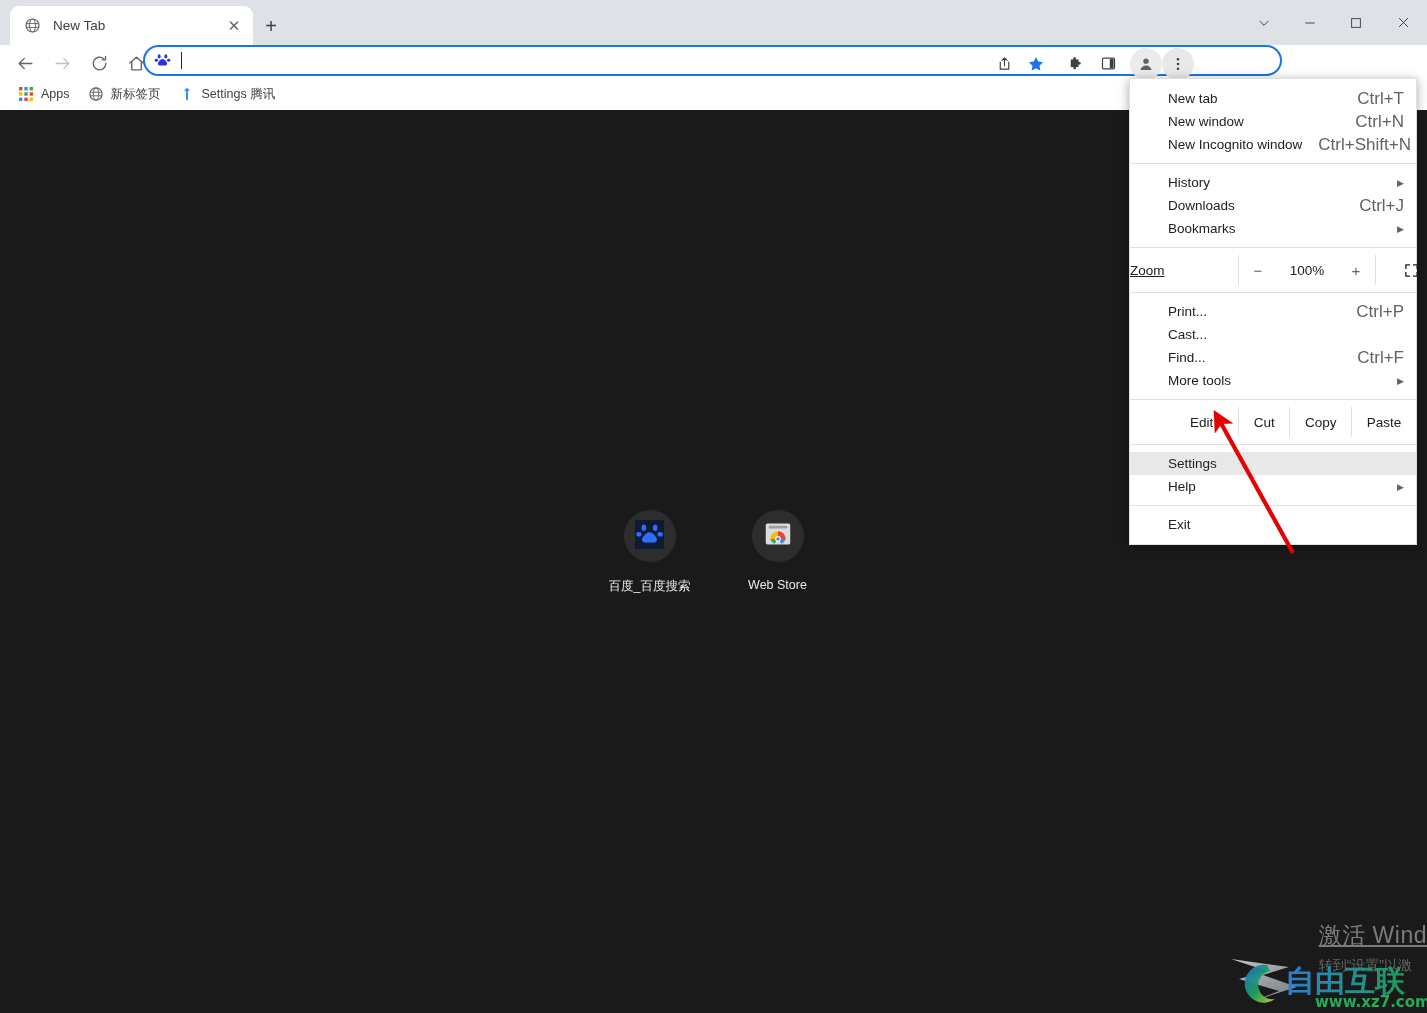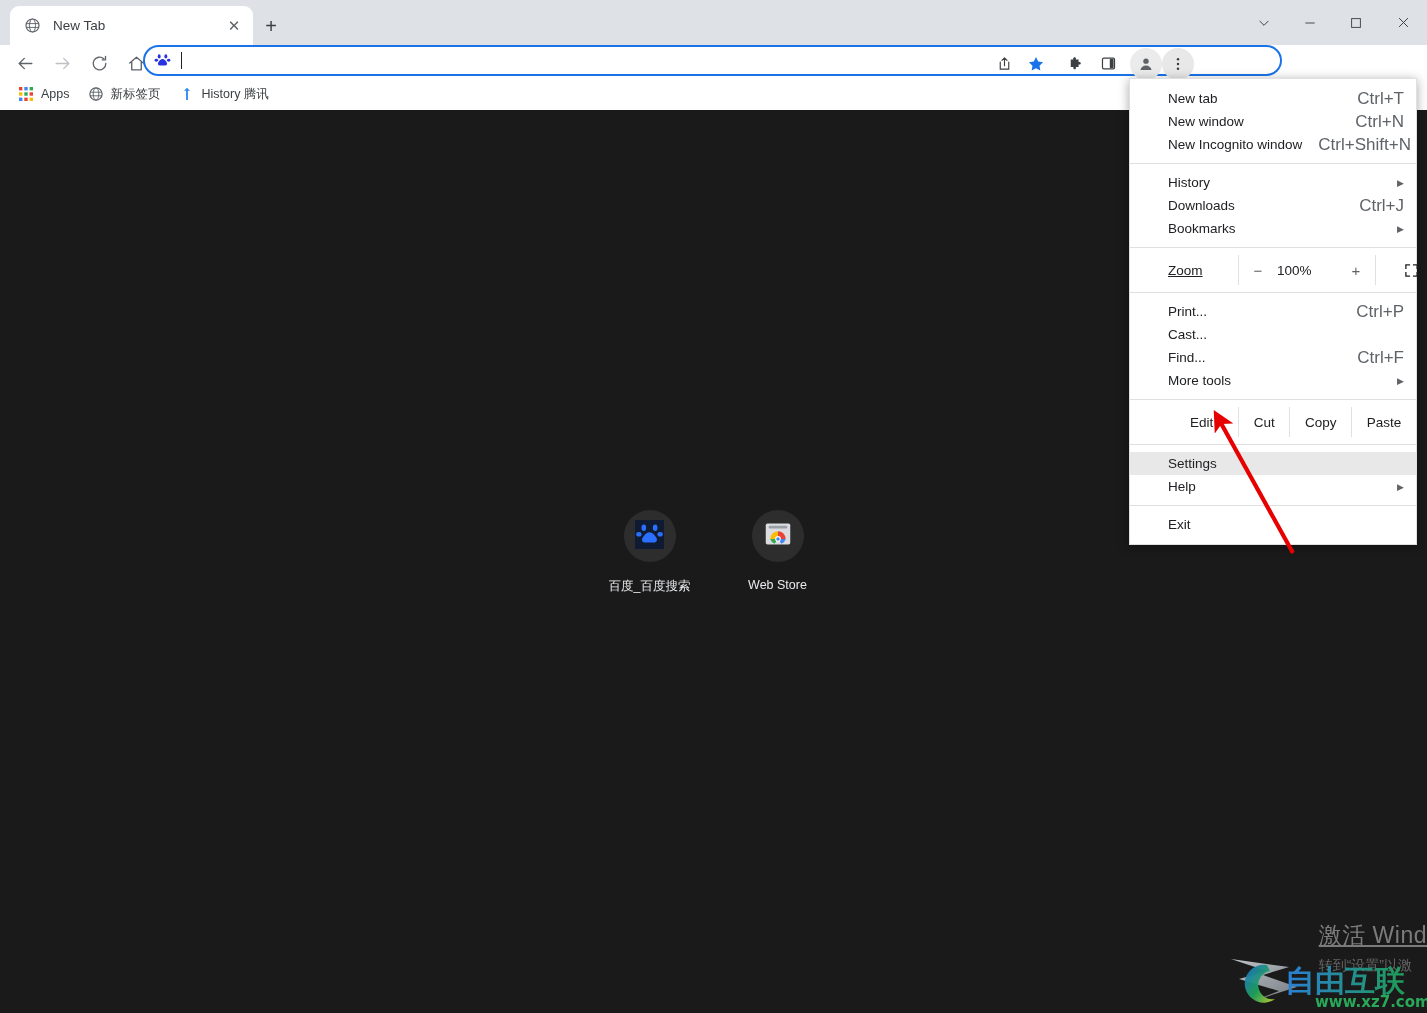--- a/index.html
+++ b/index.html
@@ -152,27 +152,27 @@
   .mi-accel { color: #5f6368; font-size: 17px; margin-left: 16px; }
   .mi-arrow {
     width: 10px; margin-left: 10px; color: #5f6368; font-size: 9px;
     display: flex; justify-content: flex-end;
   }
   .msep { height: 1px; background: #e0e0e0; margin: 7px 0; }
   .mrow {
     display: flex; align-items: stretch; height: 30px;
   }
   .mrow-label {
-    flex: 0 0 108px; display: flex; align-items: center; padding-left: 38px; text-decoration: underline;
+    flex: 0 0 108px; display: flex; align-items: center;  text-decoration: underline;
   }
   .zoom-minus, .zoom-plus {
     flex: 0 0 38px; display: flex; align-items: center; justify-content: center;
     font-size: 15px; color: #5f6368;
   }
-  .zoom-val { flex: 0 0 60px; font-size: 13.5px; }
+  .zoom-val { flex: 0 0 60px; text-align: center; font-size: 13.5px; }
   .zoom-group {
     flex: 1 1 auto; display: flex; align-items: center; justify-content: center;
     border-left: 1px solid #e0e0e0;
   }
   .zoom-full {
     flex: 0 0 72px; display: flex; align-items: center; justify-content: center;
     border-left: 1px solid #e0e0e0;
   }
   .edit-row { display: flex; align-items: stretch; height: 30px; }
   .edit-label { flex: 0 0 108px; display: flex; align-items: center; padding-left: 60px; }
@@ -330,21 +330,21 @@
         </svg>
       </span>
       <span class="bm-label">新标签页</span>
     </div>
     <div class="bm-item">
       <span class="bm-icon">
         <svg width="16" height="16" viewBox="0 0 24 24">
           <path d="M12 2.5c2 2 3.4 3.6 4.6 4.9-1.3-.3-2.3-.4-3.2-.4V21h-2.8V7c-.9 0-1.9.1-3.2.4C8.6 6.1 10 4.5 12 2.5z" fill="#2d8cf0"></path>
         </svg>
       </span>
-      <span class="bm-label">History 腾讯</span>
+      <span class="bm-label">Settings 腾讯</span>
     </div>
   </div>
 
   <div class="page">
     <div class="shortcuts">
       <div class="shortcut">
         <div class="sc-circle">
           <span>
             <svg width="29" height="29" viewBox="0 0 24 24">
               <rect x="0" y="0" width="24" height="24" fill="#0f1b33"></rect>

